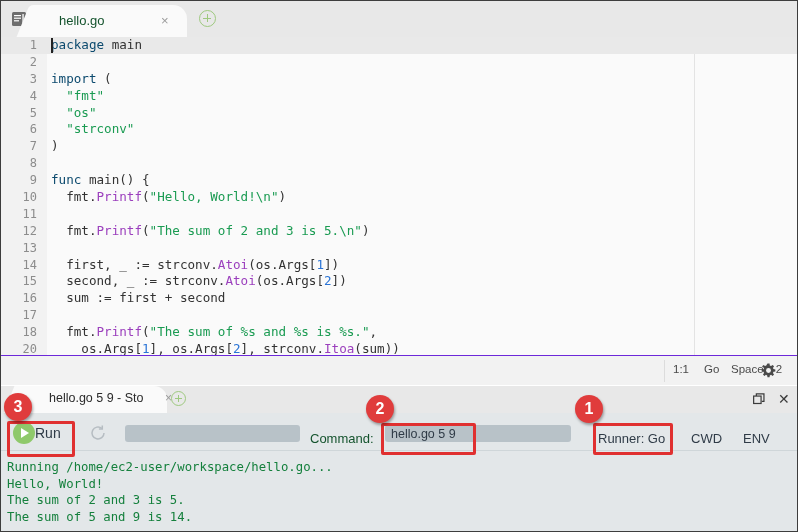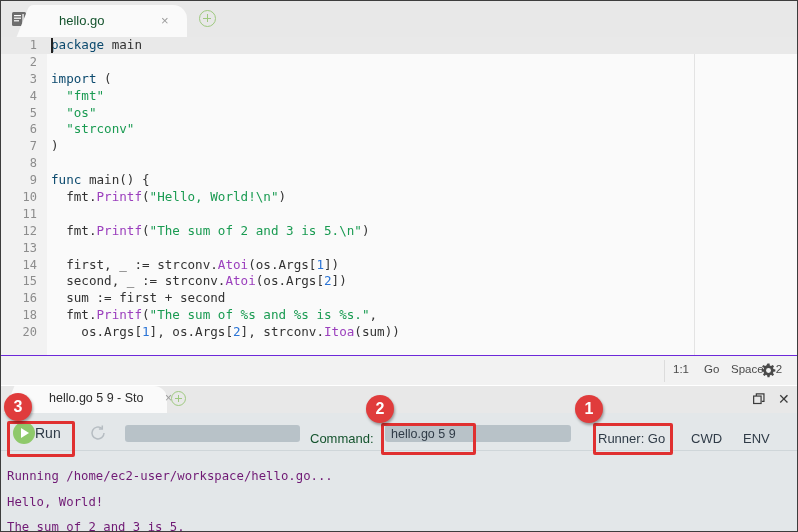--- a/index.html
+++ b/index.html
@@ -322,23 +322,22 @@
     left: 0; top: 66px;
     width: 798px; height: 81px;
     background: #e3e7e9;
     box-sizing: border-box;
     padding: 7px 0 0 6px;
   }
   .console-line {
     font-family: "DejaVu Sans Mono", monospace;
     font-size: 12.3px;
     line-height: 16.5px;
-    color: #701a75;
+    color: #15803d;
     white-space: pre;
-    margin-top: 9px;
   }
 
   
   .anno-box {
     position: absolute;
     border: 3px solid #e03030;
     box-sizing: border-box;
     border-radius: 2px;
     pointer-events: none;
   }
@@ -392,20 +391,21 @@
         <div class="row"><span class="ln">7</span><span class="code"><span class="pl">)</span></span></div>
         <div class="row"><span class="ln">8</span><span class="code"></span></div>
         <div class="row"><span class="ln">9</span><span class="code"><span class="kw">func</span><span class="pl"> </span><span class="pl">main</span><span class="pl">() {</span></span></div>
         <div class="row"><span class="ln">10</span><span class="code"><span class="pl">  fmt.</span><span class="fn">Printf</span><span class="pl">(</span><span class="str">"Hello, World!\n"</span><span class="pl">)</span></span></div>
         <div class="row"><span class="ln">11</span><span class="code"></span></div>
         <div class="row"><span class="ln">12</span><span class="code"><span class="pl">  fmt.</span><span class="fn">Printf</span><span class="pl">(</span><span class="str">"The sum of 2 and 3 is 5.\n"</span><span class="pl">)</span></span></div>
         <div class="row"><span class="ln">13</span><span class="code"></span></div>
         <div class="row"><span class="ln">14</span><span class="code"><span class="pl">  first, _ := strconv.</span><span class="fn">Atoi</span><span class="pl">(os.Args[</span><span class="num">1</span><span class="pl">])</span></span></div>
         <div class="row"><span class="ln">15</span><span class="code"><span class="pl">  second, _ := strconv.</span><span class="fn">Atoi</span><span class="pl">(os.Args[</span><span class="num">2</span><span class="pl">])</span></span></div>
         <div class="row"><span class="ln">16</span><span class="code"><span class="pl">  sum := first + second</span></span></div>
+        <div class="row"><span class="ln">17</span><span class="code"></span></div>
         <div class="row"><span class="ln">18</span><span class="code"><span class="pl">  fmt.</span><span class="fn">Printf</span><span class="pl">(</span><span class="str">"The sum of %s and %s is %s."</span><span class="pl">,</span></span></div>
         <div class="row"><span class="ln">20</span><span class="code"><span class="pl">    os.Args[</span><span class="num">1</span><span class="pl">], os.Args[</span><span class="num">2</span><span class="pl">], strconv.</span><span class="fn">Itoa</span><span class="pl">(sum))</span></span></div>
       </div>
   </div>
 
   <div class="statusbar">
     <span class="status-item" style="left:672px;">1:1</span>
     <span class="status-item" style="left:703px;">Go</span>
     <span class="status-item" style="left:730px;">Spaces: 2</span>
     <div class="status-sep" style="left:663px;"></div>

